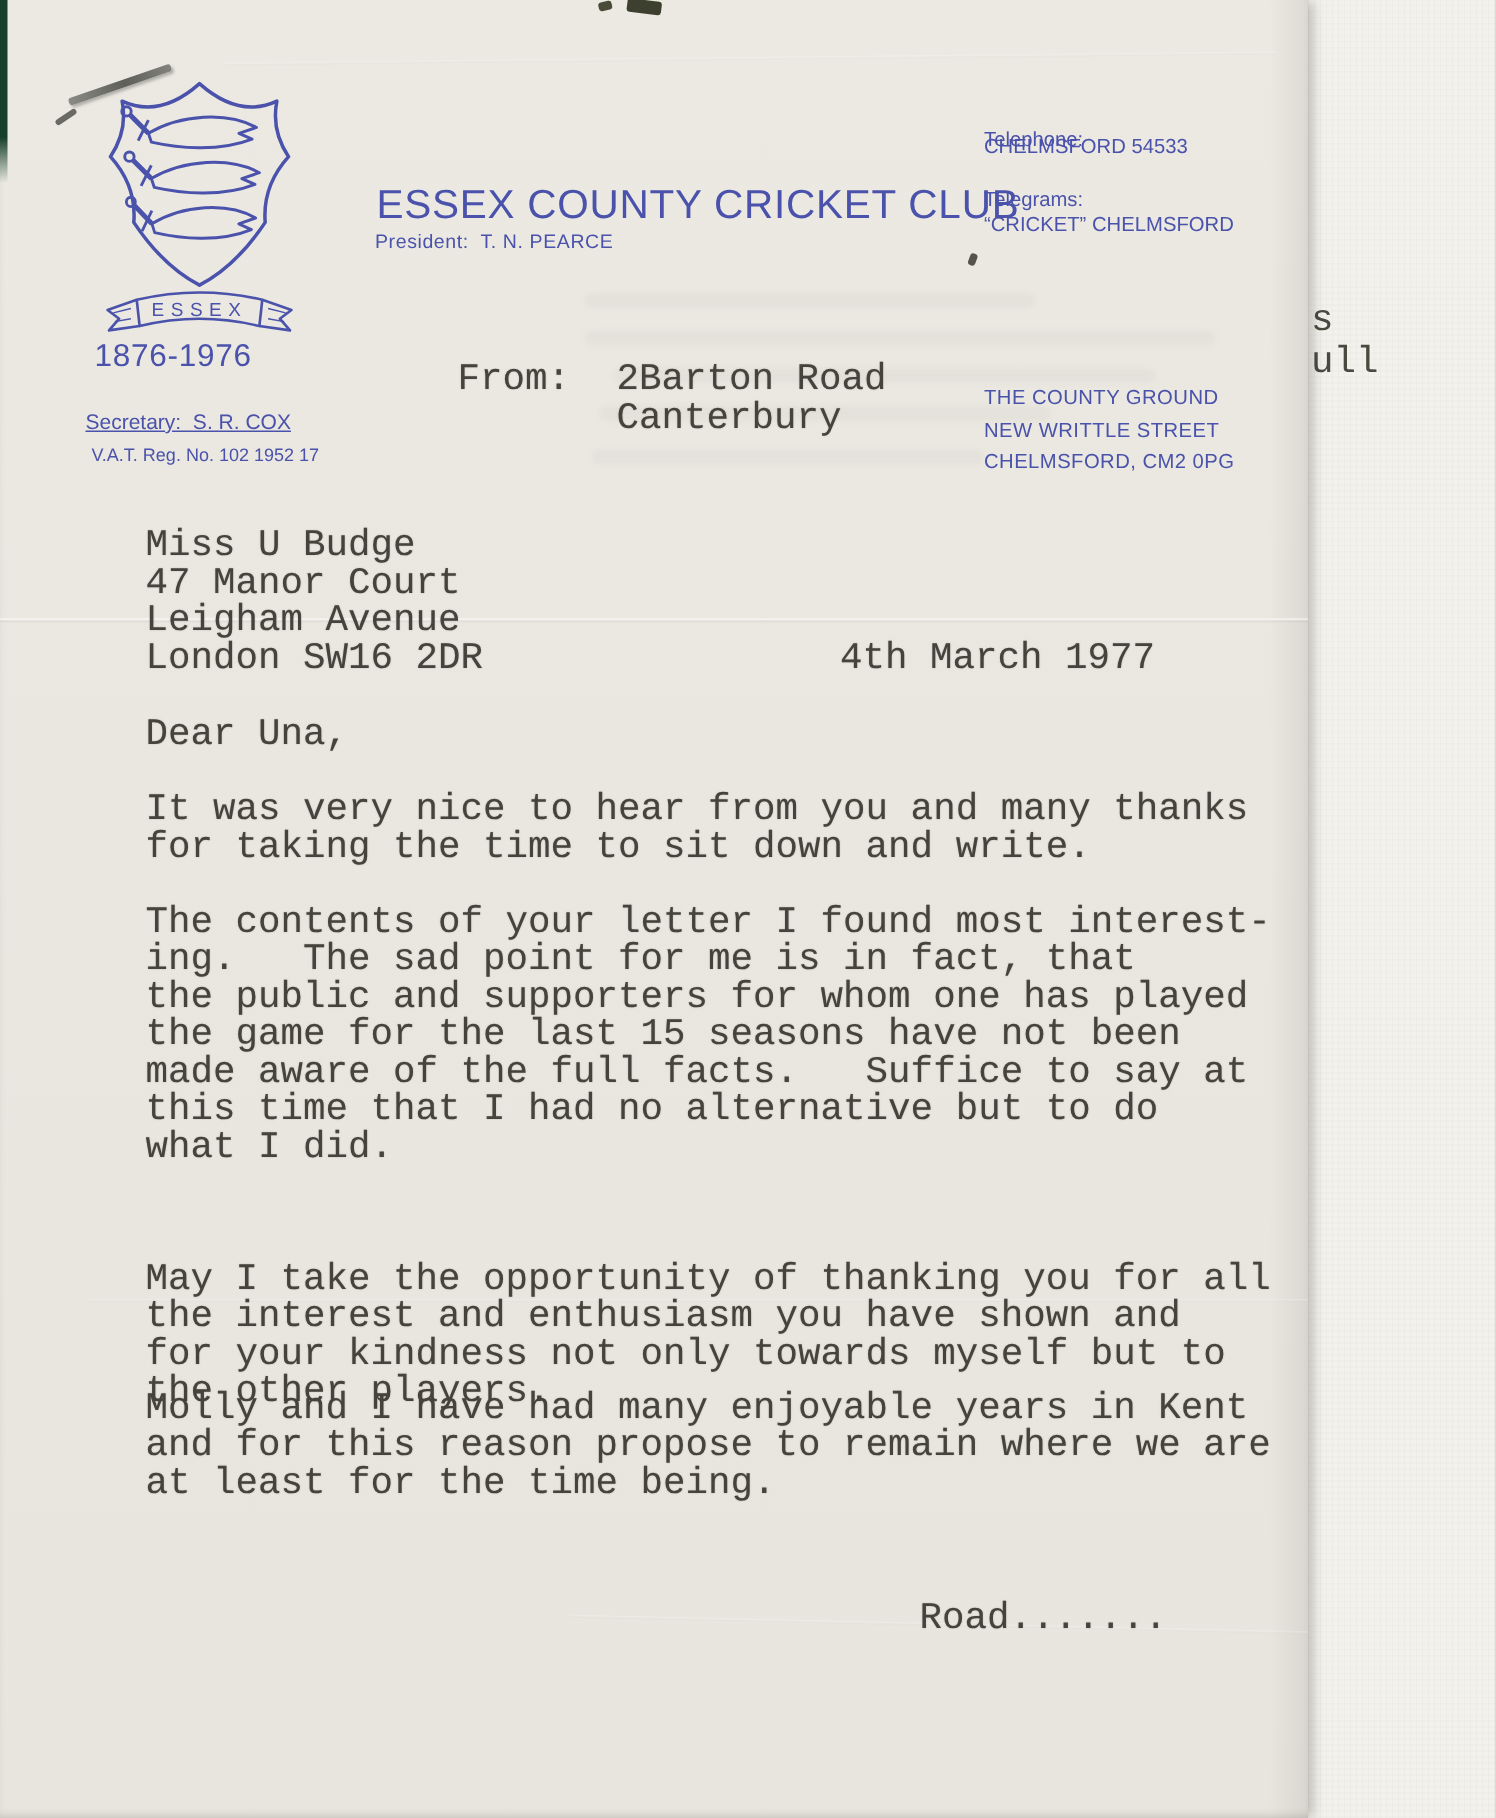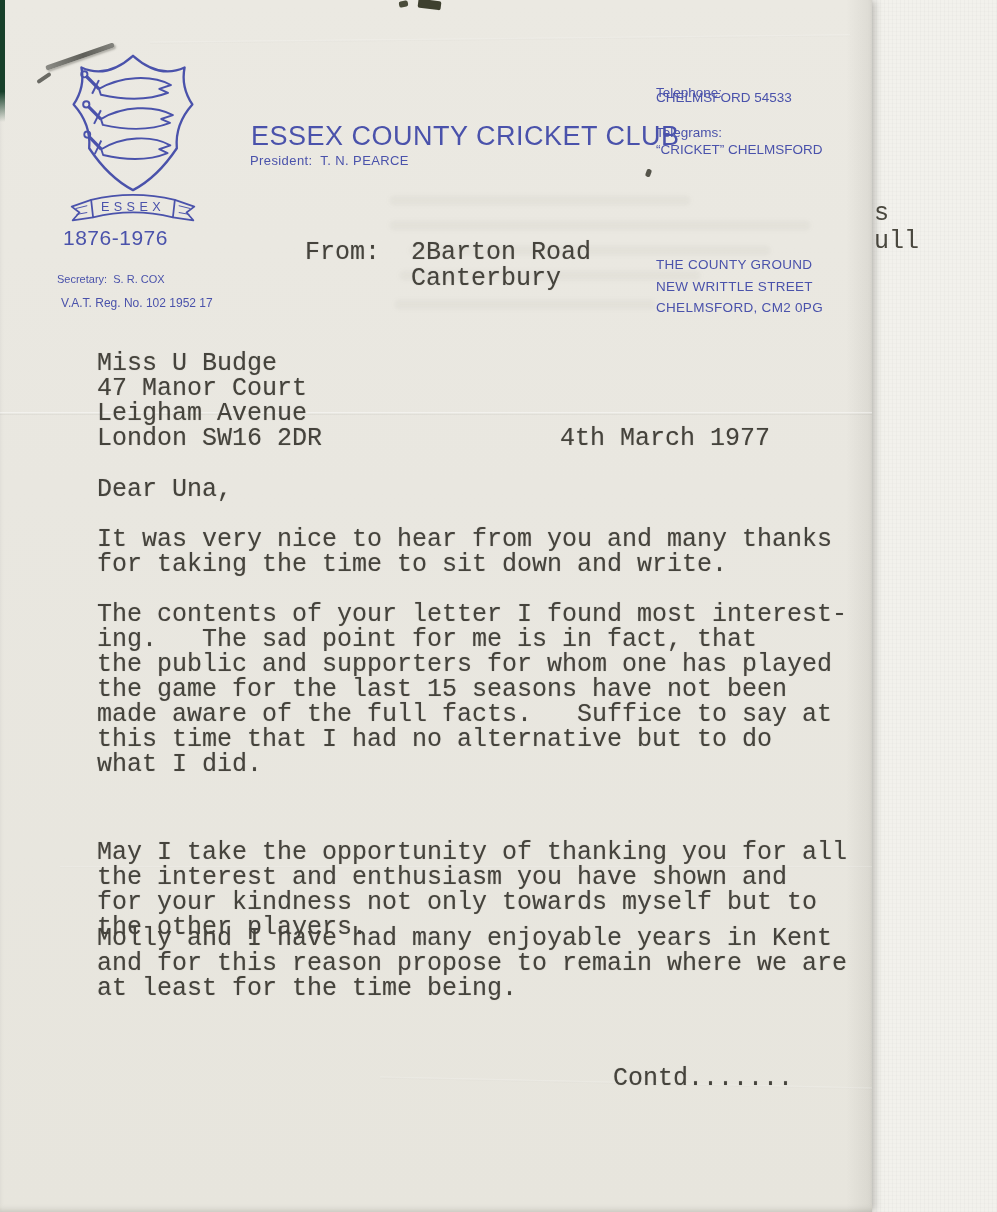--- a/index.html
+++ b/index.html
@@ -42,21 +42,21 @@
     border-radius:2px;transform:rotate(-34deg);}
   
   .blue{color:#4a52ab;}
   #club-name{position:absolute;left:251px;top:121px;font-size:27px;letter-spacing:.5px;
     font-weight:500;white-space:nowrap;}
   #president{position:absolute;left:250px;top:153px;width:330px;
     font-size:13px;letter-spacing:.4px;white-space:pre-wrap;}
   .contact{position:absolute;left:656px;font-size:13.5px;line-height:17px;white-space:pre-wrap;}
   #ground-address{position:absolute;left:656px;top:254px;font-size:13.5px;line-height:21.5px;
     white-space:pre-wrap;letter-spacing:.3px;}
-  #secretary{position:absolute;left:57px;top:273px;font-size:11px;white-space:pre-wrap;}
+  #secretary{position:absolute;left:57px;top:273px;font-size:14px;white-space:pre-wrap;text-decoration:underline;}
   #vat{position:absolute;left:61px;top:296px;font-size:12px;white-space:pre-wrap;}
   #years{position:absolute;left:63px;top:226px;width:140px;text-align:left;
     font-size:21px;font-weight:normal;letter-spacing:.5px;}
   
   .type{position:absolute;font-family:"Liberation Mono","DejaVu Sans Mono",monospace;
     font-size:25px;line-height:25px;color:#45433c;white-space:pre-wrap;
     text-shadow:0 0 1px rgba(69,67,60,0.35);}
   
   #crest{position:absolute;left:60px;top:46px;}
 </style>
@@ -167,15 +167,15 @@
 this time that I had no alternative but to do
 what I did.</div>
     <div class="type" style="left:97px;top:840px;">May I take the opportunity of thanking you for all
 the interest and enthusiasm you have shown and
 for your kindness not only towards myself but to
 the other players.</div>
     <div class="type" style="left:97px;top:926px;">Molly and I have had many enjoyable years in Kent
 and for this reason propose to remain where we are
 at least for the time being.</div>
 
-    <div class="type" style="left:613px;top:1066px;">Contd.......</div>
+    <div class="type" style="left:613px;top:1066px;">Road.......</div>
   </div>
 </div>
 
 </body></html>

